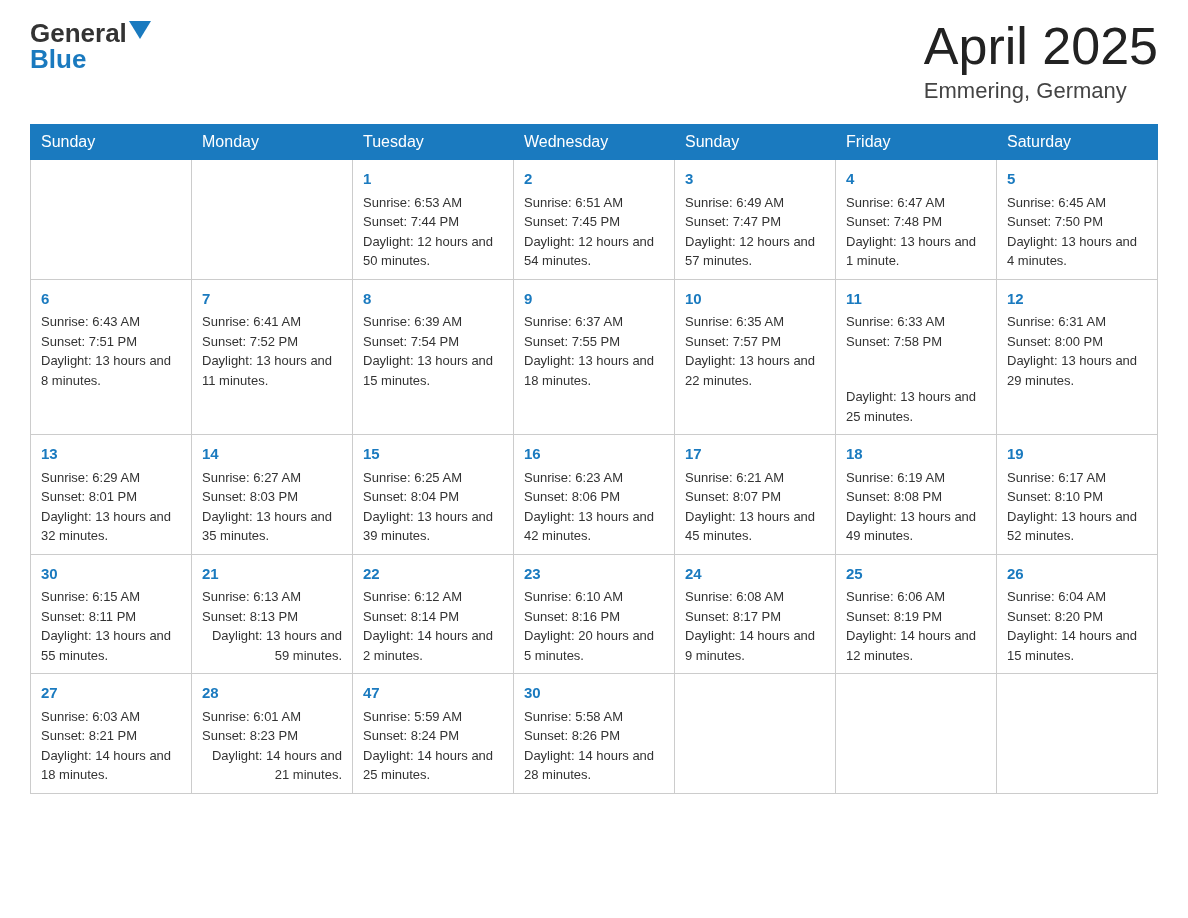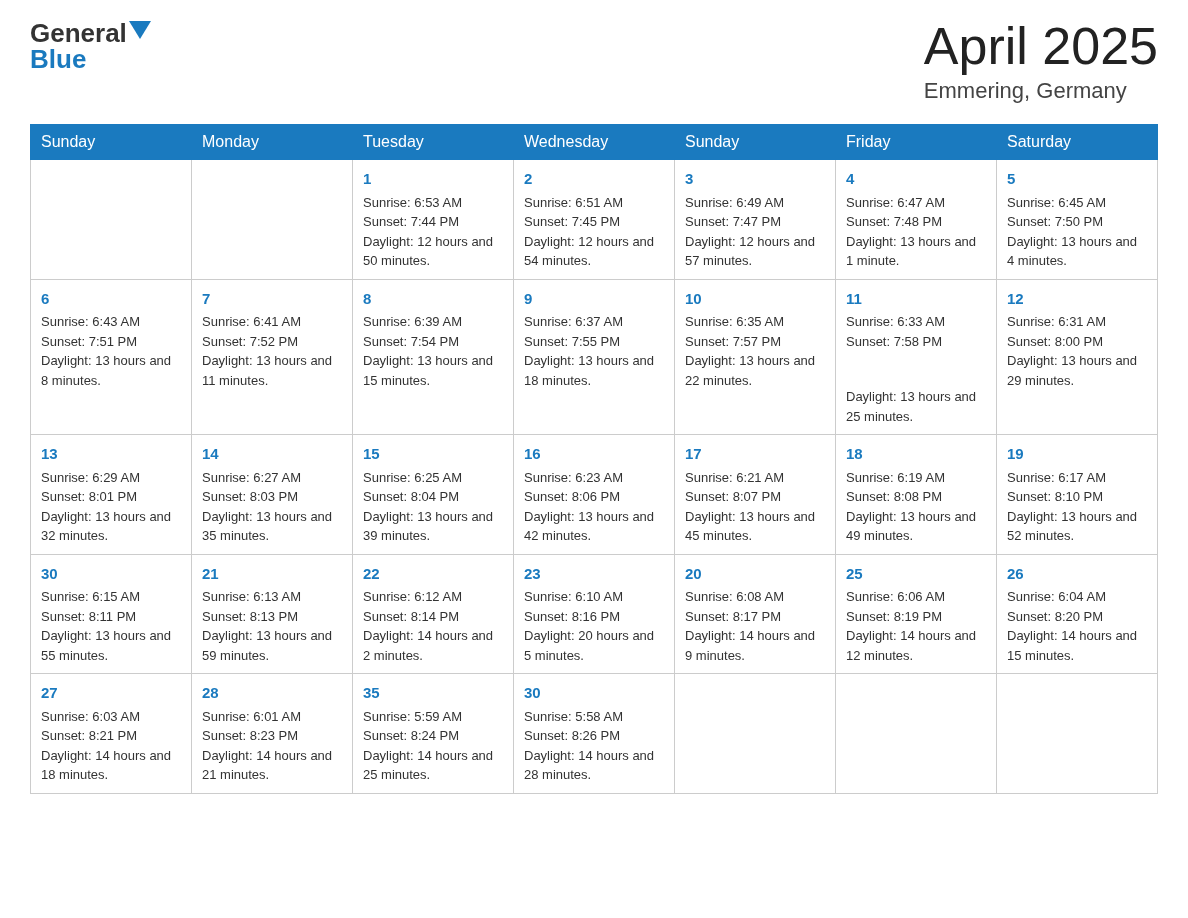--- a/index.html
+++ b/index.html
@@ -248,36 +248,36 @@
         <td>
           <span class="day-num">30</span>
           <span style="display: block;">Sunrise: 6:15 AM</span>
           <span style="display: block;">Sunset: 8:11 PM</span>
           <span style="display: block;">Daylight: 13 hours and 55 minutes.</span>
         </td>
         <td>
           <span class="day-num">21</span>
           <span style="display: block;">Sunrise: 6:13 AM</span>
           <span style="display: block;">Sunset: 8:13 PM</span>
-          <span style="display: block;">Daylight: 13 hours and 59 minutes.</span>
+          <span style="display: block; text-align: right;">Daylight: 13 hours and 59 minutes.</span>
         </td>
         <td>
           <span class="day-num">22</span>
           <span style="display: block;">Sunrise: 6:12 AM</span>
           <span style="display: block;">Sunset: 8:14 PM</span>
           <span style="display: block;">Daylight: 14 hours and 2 minutes.</span>
         </td>
         <td>
           <span class="day-num">23</span>
           <span style="display: block;">Sunrise: 6:10 AM</span>
           <span style="display: block;">Sunset: 8:16 PM</span>
           <span style="display: block;">Daylight: 20 hours and 5 minutes.</span>
         </td>
         <td>
-          <span class="day-num">20</span>
+          <span class="day-num">24</span>
           <span style="display: block;">Sunrise: 6:08 AM</span>
           <span style="display: block;">Sunset: 8:17 PM</span>
           <span style="display: block;">Daylight: 14 hours and 9 minutes.</span>
         </td>
         <td>
           <span class="day-num">25</span>
           <span style="display: block;">Sunrise: 6:06 AM</span>
           <span style="display: block;">Sunset: 8:19 PM</span>
           <span style="display: block;">Daylight: 14 hours and 12 minutes.</span>
         </td>
@@ -292,24 +292,24 @@
         <td>
           <span class="day-num">27</span>
           <span style="display: block;">Sunrise: 6:03 AM</span>
           <span style="display: block;">Sunset: 8:21 PM</span>
           <span style="display: block;">Daylight: 14 hours and 18 minutes.</span>
         </td>
         <td>
           <span class="day-num">28</span>
           <span style="display: block;">Sunrise: 6:01 AM</span>
           <span style="display: block;">Sunset: 8:23 PM</span>
-          <span style="display: block;">Daylight: 14 hours and 21 minutes.</span>
-        </td>
-        <td>
-          <span class="day-num">35</span>
+          <span style="display: block; text-align: right;">Daylight: 14 hours and 21 minutes.</span>
+        </td>
+        <td>
+          <span class="day-num">47</span>
           <span style="display: block;">Sunrise: 5:59 AM</span>
           <span style="display: block;">Sunset: 8:24 PM</span>
           <span style="display: block;">Daylight: 14 hours and 25 minutes.</span>
         </td>
         <td>
           <span class="day-num">30</span>
           <span style="display: block;">Sunrise: 5:58 AM</span>
           <span style="display: block;">Sunset: 8:26 PM</span>
           <span style="display: block;">Daylight: 14 hours and 28 minutes.</span>
         </td>

